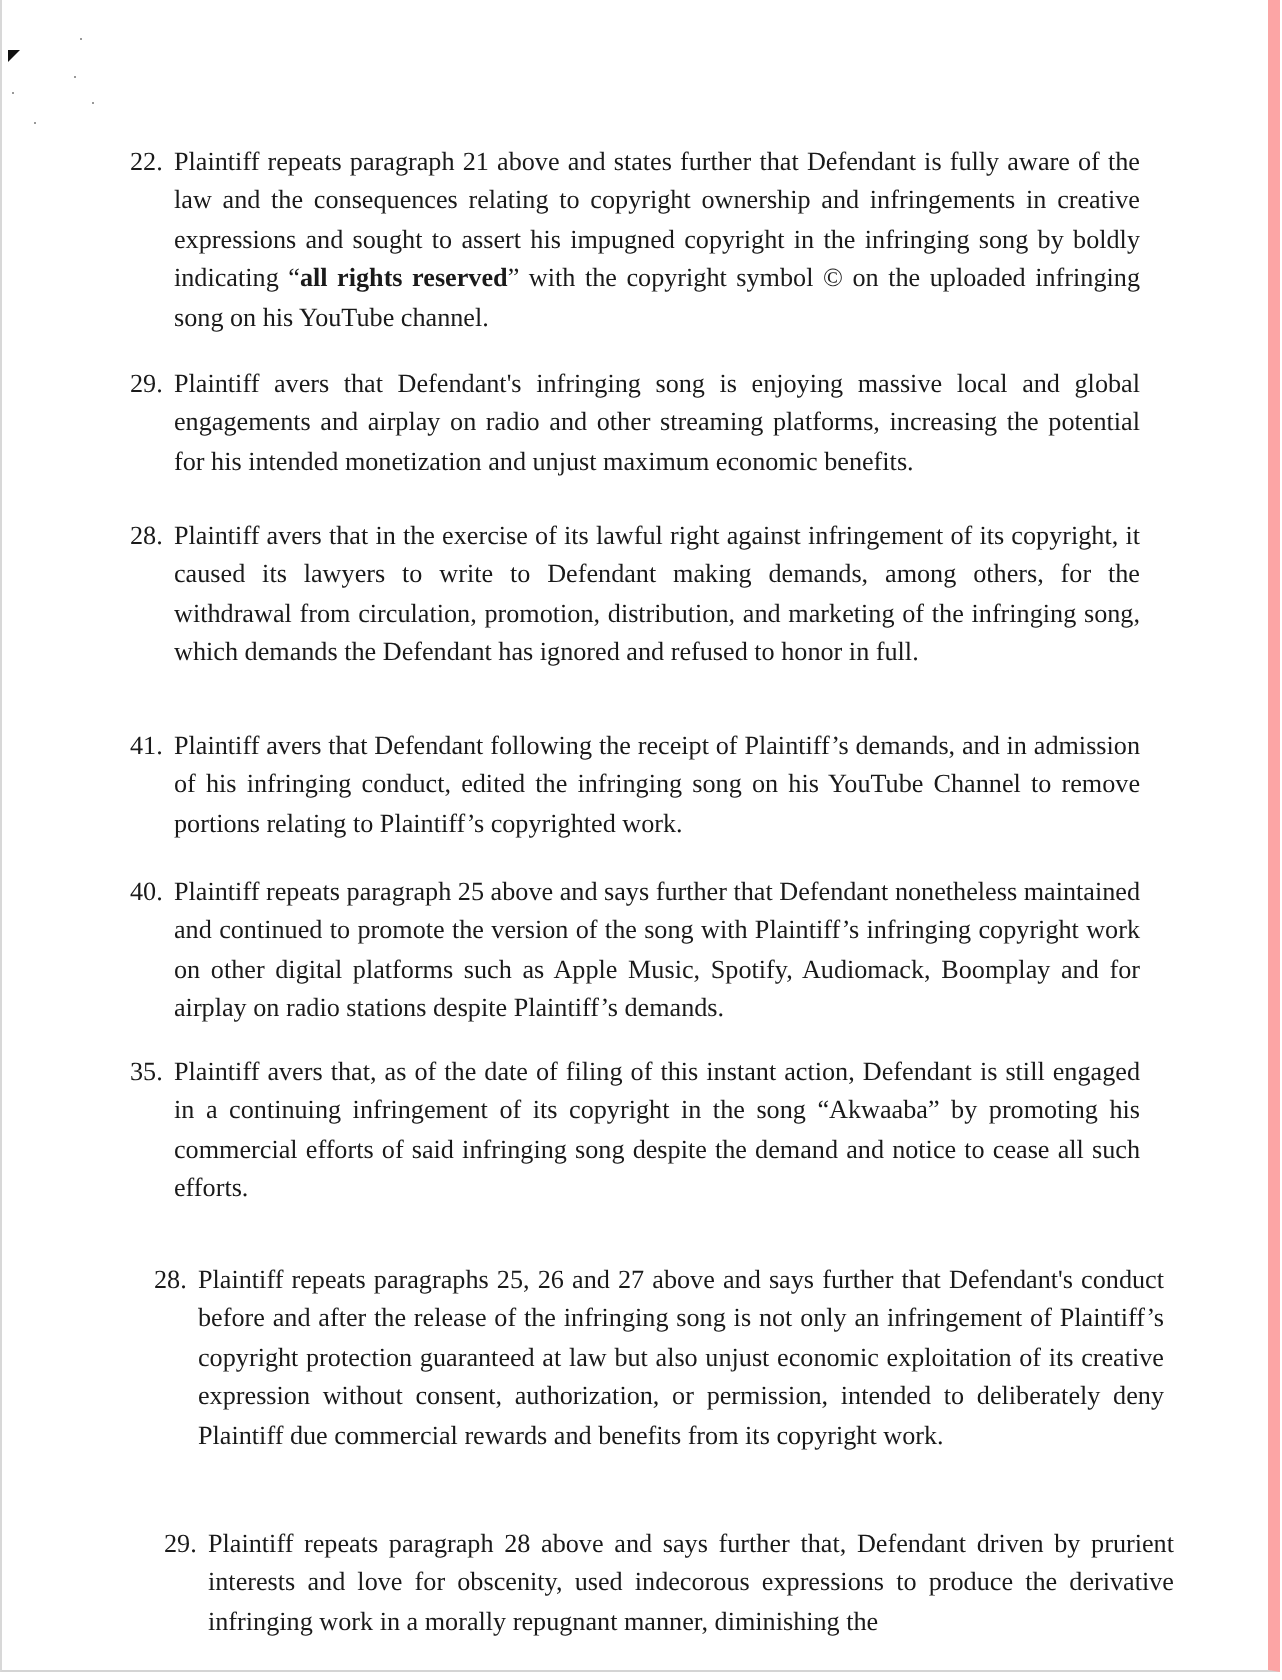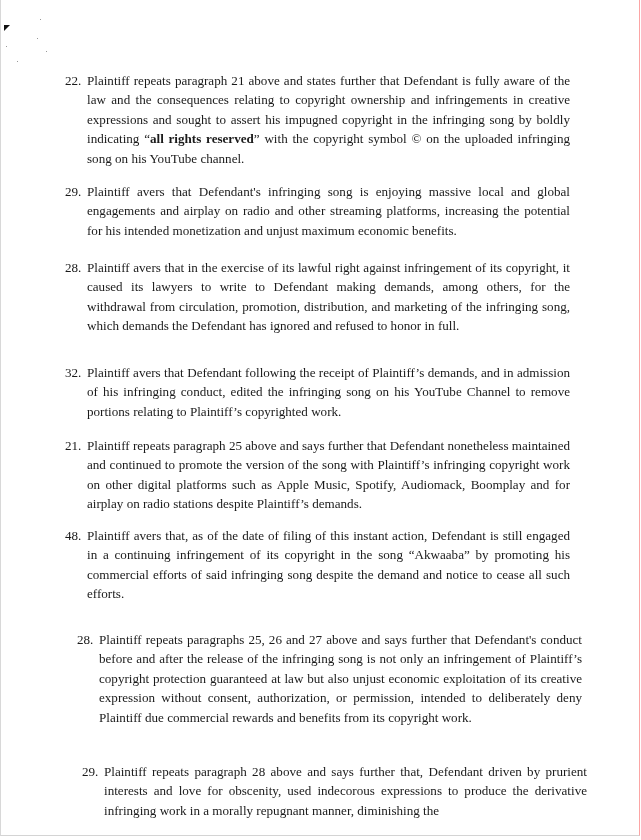--- a/index.html
+++ b/index.html
@@ -14,21 +14,21 @@
       position: relative;
     }
     .page {
       position: absolute;
       left: 0;
       top: 0;
       width: 640px;
       height: 836px;
       background: #ffffff;
       border-left: 1px solid #d8d8d8;
-      border-right: 1px solid #fca5a5;
+      border-right: 6px solid #fca5a5;
       border-bottom: 1px solid #d4d4d4;
       box-sizing: border-box;
     }
     .scan-mark {
       position: absolute;
       left: 3px;
       top: 25px;
       width: 0;
       height: 0;
       border-left: 6px solid #111;
@@ -77,29 +77,29 @@
 
   <p class="para" style="top:182px;margin:0;">
     <span class="num">29.</span><span>Plaintiff avers that Defendant's infringing song is enjoying massive local and global engagements and airplay on radio and other streaming platforms, increasing the potential for his intended monetization and unjust maximum economic benefits.</span>
   </p>
 
   <p class="para" style="top:258px;margin:0;">
     <span class="num">28.</span><span>Plaintiff avers that in the exercise of its lawful right against infringement of its copyright, it caused its lawyers to write to Defendant making demands, among others, for the withdrawal from circulation, promotion, distribution, and marketing of the infringing song, which demands the Defendant has ignored and refused to honor in full.</span>
   </p>
 
   <p class="para" style="top:363px;margin:0;">
-    <span class="num">32.</span><span>Plaintiff avers that Defendant following the receipt of Plaintiff’s demands, and in admission of his infringing conduct, edited the infringing song on his YouTube Channel to remove portions relating to Plaintiff’s copyrighted work.</span>
+    <span class="num">41.</span><span>Plaintiff avers that Defendant following the receipt of Plaintiff’s demands, and in admission of his infringing conduct, edited the infringing song on his YouTube Channel to remove portions relating to Plaintiff’s copyrighted work.</span>
   </p>
 
   <p class="para" style="top:436px;margin:0;">
-    <span class="num">21.</span><span>Plaintiff repeats paragraph 25 above and says further that Defendant nonetheless maintained and continued to promote the version of the song with Plaintiff’s infringing copyright work on other digital platforms such as Apple Music, Spotify, Audiomack, Boomplay and for airplay on radio stations despite Plaintiff’s demands.</span>
+    <span class="num">40.</span><span>Plaintiff repeats paragraph 25 above and says further that Defendant nonetheless maintained and continued to promote the version of the song with Plaintiff’s infringing copyright work on other digital platforms such as Apple Music, Spotify, Audiomack, Boomplay and for airplay on radio stations despite Plaintiff’s demands.</span>
   </p>
 
   <p class="para" style="top:526px;margin:0;">
-    <span class="num">48.</span><span>Plaintiff avers that, as of the date of filing of this instant action, Defendant is still engaged in a continuing infringement of its copyright in the song “Akwaaba” by promoting his commercial efforts of said infringing song despite the demand and notice to cease all such efforts.</span>
+    <span class="num">35.</span><span>Plaintiff avers that, as of the date of filing of this instant action, Defendant is still engaged in a continuing infringement of its copyright in the song “Akwaaba” by promoting his commercial efforts of said infringing song despite the demand and notice to cease all such efforts.</span>
   </p>
 
   <p class="para" style="top:618px;margin:12px;">
     <span class="num">28.</span><span>Plaintiff repeats paragraphs 25, 26 and 27 above and says further that Defendant's conduct before and after the release of the infringing song is not only an infringement of Plaintiff’s copyright protection guaranteed at law but also unjust economic exploitation of its creative expression without consent, authorization, or permission, intended to deliberately deny Plaintiff due commercial rewards and benefits from its copyright work.</span>
   </p>
 
   <p class="para" style="top:745px;margin:17px;">
     <span class="num">29.</span><span>Plaintiff repeats paragraph 28 above and says further that, Defendant driven by prurient interests and love for obscenity, used indecorous expressions to produce the derivative infringing work in a morally repugnant manner, diminishing the</span>
   </p>
 </div>

